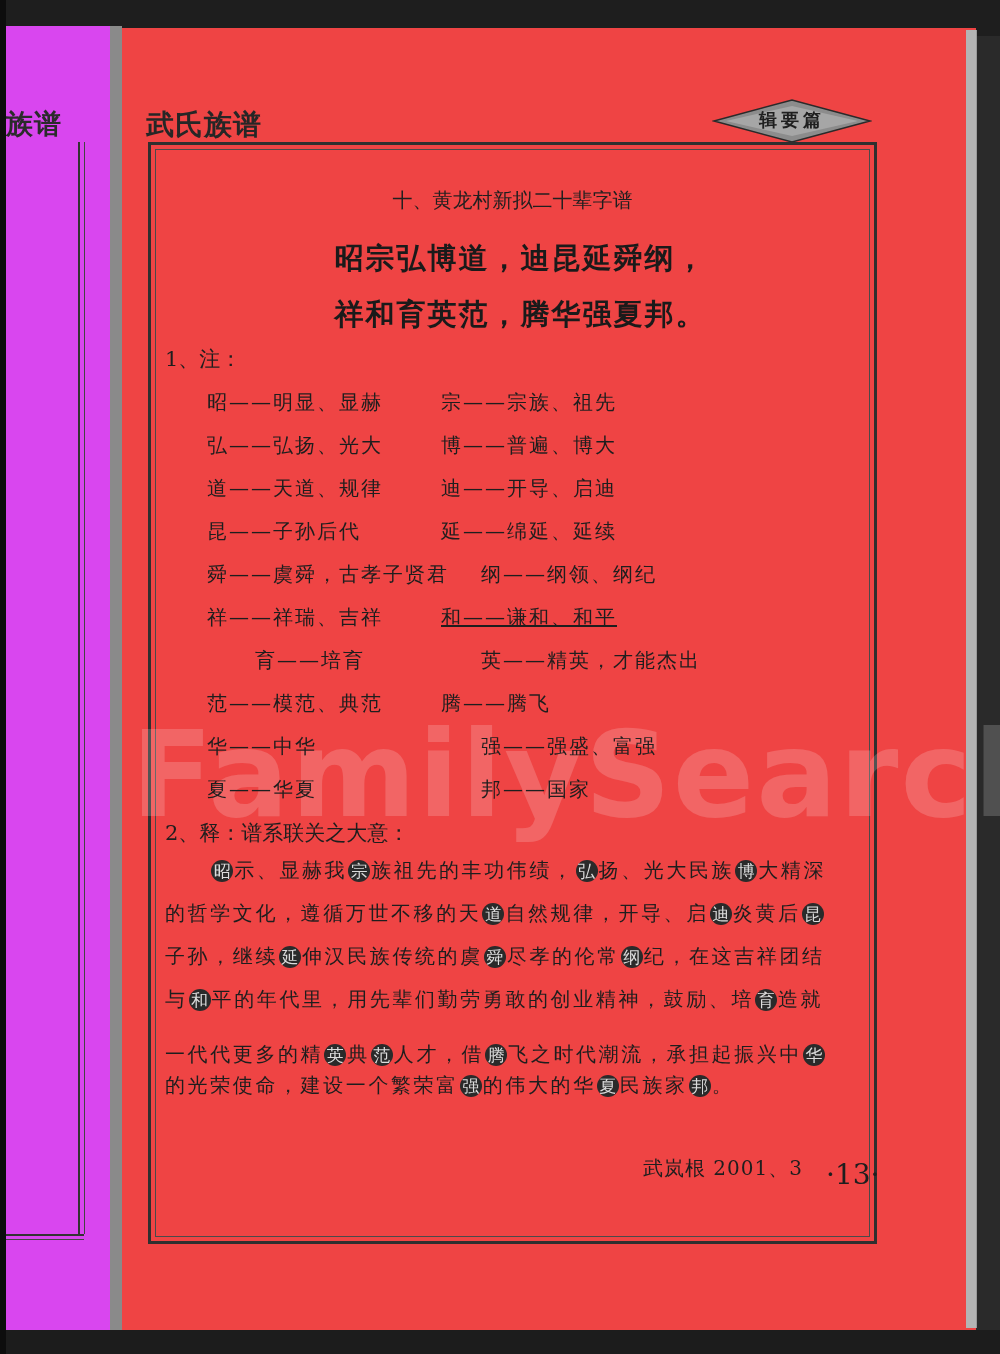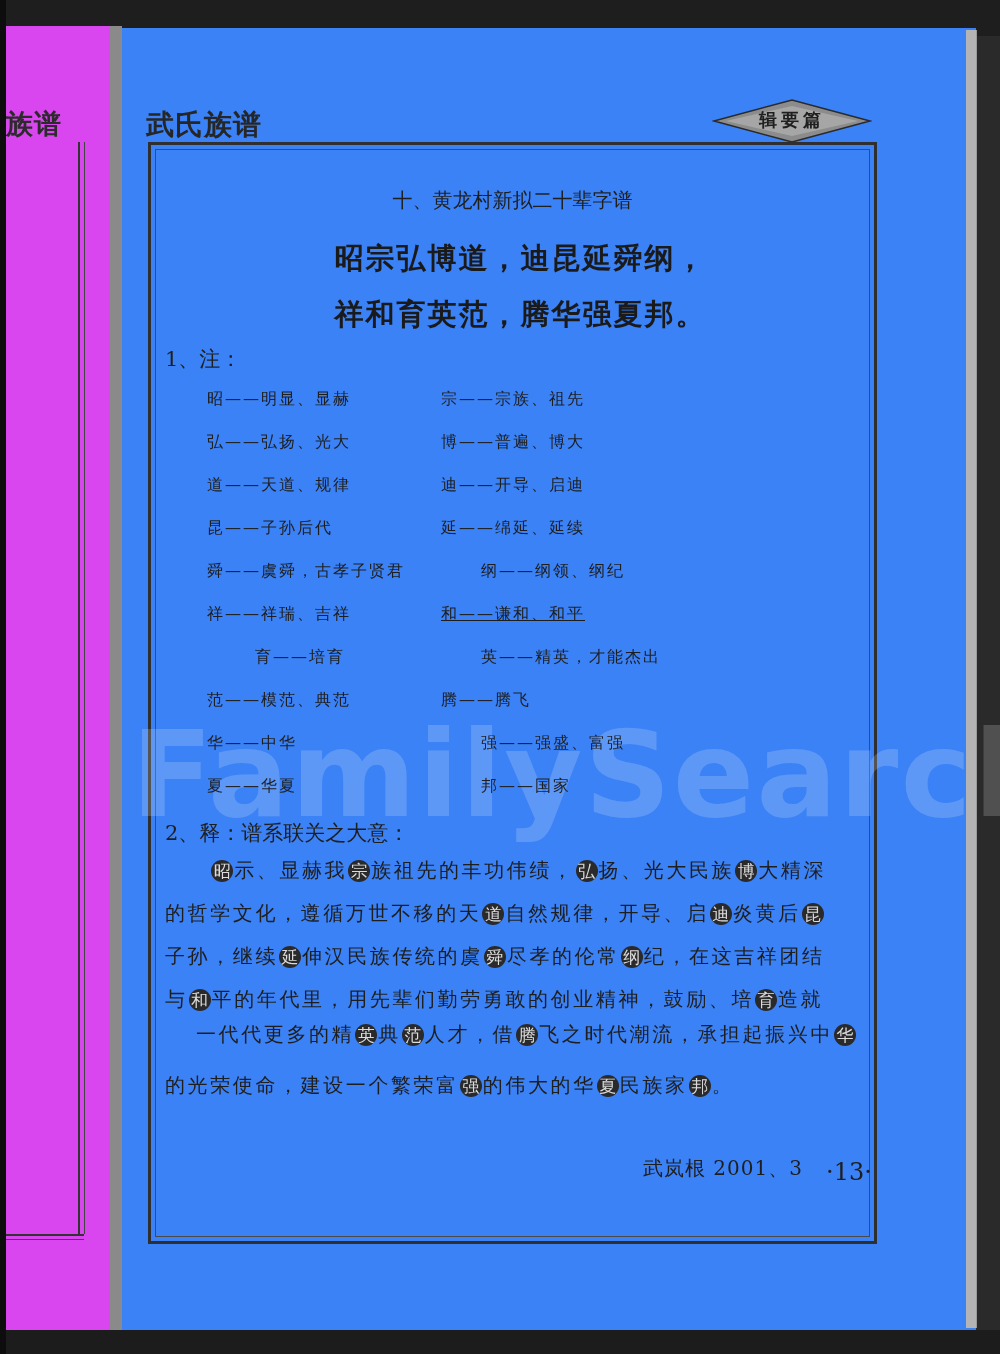--- a/index.html
+++ b/index.html
@@ -29,21 +29,21 @@
     position:absolute; left:0; top:1208px; width:78px; height:3px;
     border-top:2px solid #333; border-bottom:1px solid #444;
   }
   .left-names { position:absolute; left:0; top:0; font-size:20px; color:#222; }
 
   .gutter { position:absolute; left:110px; top:26px; width:12px; height:1304px; background:#8a8a8a; }
 
   
   .page {
     position:absolute; left:122px; top:28px; width:854px; height:1302px;
-    background:#3b82f6;
+    background:#ef4444;
   }
   .page-edge { position:absolute; left:966px; top:30px; width:10px; height:1298px; background:#b4b4b4; border-right:1px solid #9a9a9a; }
 
   .running-head {
     position:absolute; left:24px; top:78px; font-size:28px; font-weight:bold; color:#262626;
     font-family:"DejaVu Sans", sans-serif; letter-spacing:1px;
   }
   .section-badge {
     position:absolute; left:590px; top:70px; width:160px; height:46px;
   }
@@ -77,32 +77,32 @@
     font-size:29px; font-weight:bold; color:#1a1a1a; letter-spacing:2px;
     font-family:"DejaVu Sans", sans-serif;
   }
   .poem-line.l1 { top:94px; }
   .poem-line.l2 { top:150px; }
 
   .sec-title { position:absolute; left:14px; font-size:21px; color:#1e1e1e; }
   .sec-title.s1 { top:200px; }
   .sec-title.s2 { top:674px; }
 
-  .gloss { position:absolute; font-size:16px; color:#1e1e1e; white-space:nowrap; letter-spacing:2px; }
+  .gloss { position:absolute; font-size:20px; color:#1e1e1e; white-space:nowrap; letter-spacing:2px; }
 
   .para { position:absolute; left:14px; width:700px; font-size:20px; color:#1e1e1e; letter-spacing:2.6px; }
   .para .pl { position:absolute; left:0; white-space:nowrap; }
   .hl {
     display:inline-block; width:22px; height:22px; border-radius:50%;
     background:#2a2a2a; color:#dcdcdc; text-align:center; line-height:22px; font-size:17px;
     letter-spacing:0; margin:0 1px;
   }
 
   .signature { position:absolute; left:492px; top:1010px; font-size:20px; color:#1e1e1e; letter-spacing:1px; }
-  .page-number { position:absolute; left:704px; top:1130px; font-size:24px; color:#1e1e1e; }
+  .page-number { position:absolute; left:704px; top:1130px; font-size:28px; color:#1e1e1e; }
 </style>
 </head>
 <body>
 
 <div class="top-shadow"></div>
 <div class="bottom-shadow"></div>
 <div class="left-edge"></div>
 
 <div class="left-page">
   <div class="running-title">族谱</div>
@@ -158,21 +158,21 @@
         <div class="gloss" style="left: 330px; top: 631px;">邦——国家</div>
       </div>
 
     <div class="sec-title s2">2、释：谱系联关之大意：</div>
 
     <div class="para" id="para" style="top:712px;">
         <div class="pl" style="top: 0px;"><span>　　</span><span class="hl">昭</span><span>示、显赫我</span><span class="hl">宗</span><span>族祖先的丰功伟绩，</span><span class="hl">弘</span><span>扬、光大民族</span><span class="hl">博</span><span>大精深</span></div>
         <div class="pl" style="top: 43px;"><span>的哲学文化，遵循万世不移的天</span><span class="hl">道</span><span>自然规律，开导、启</span><span class="hl">迪</span><span>炎黄后</span><span class="hl">昆</span></div>
         <div class="pl" style="top: 86px;"><span>子孙，继续</span><span class="hl">延</span><span>伸汉民族传统的虞</span><span class="hl">舜</span><span>尽孝的伦常</span><span class="hl">纲</span><span>纪，在这吉祥团结</span></div>
         <div class="pl" style="top: 129px;"><span>与</span><span class="hl">和</span><span>平的年代里，用先辈们勤劳勇敢的创业精神，鼓励、培</span><span class="hl">育</span><span>造就</span></div>
-        <div class="pl" style="top: 164px; margin-left: 31px;"><span>一代代更多的精</span><span class="hl">英</span><span>典</span><span class="hl">范</span><span>人才，借</span><span class="hl">腾</span><span>飞之时代潮流，承担起振兴中</span><span class="hl">华</span></div>
+        <div class="pl" style="top: 184px;"><span>一代代更多的精</span><span class="hl">英</span><span>典</span><span class="hl">范</span><span>人才，借</span><span class="hl">腾</span><span>飞之时代潮流，承担起振兴中</span><span class="hl">华</span></div>
         <div class="pl" style="top: 215px;"><span>的光荣使命，建设一个繁荣富</span><span class="hl">强</span><span>的伟大的华</span><span class="hl">夏</span><span>民族家</span><span class="hl">邦</span><span>。</span></div>
       </div>
 
     <div class="signature">武岚根  2001、3</div>
   </div>
 
   <div class="page-number">·13·</div>
 </div>
 <div class="page-edge"></div>
 

